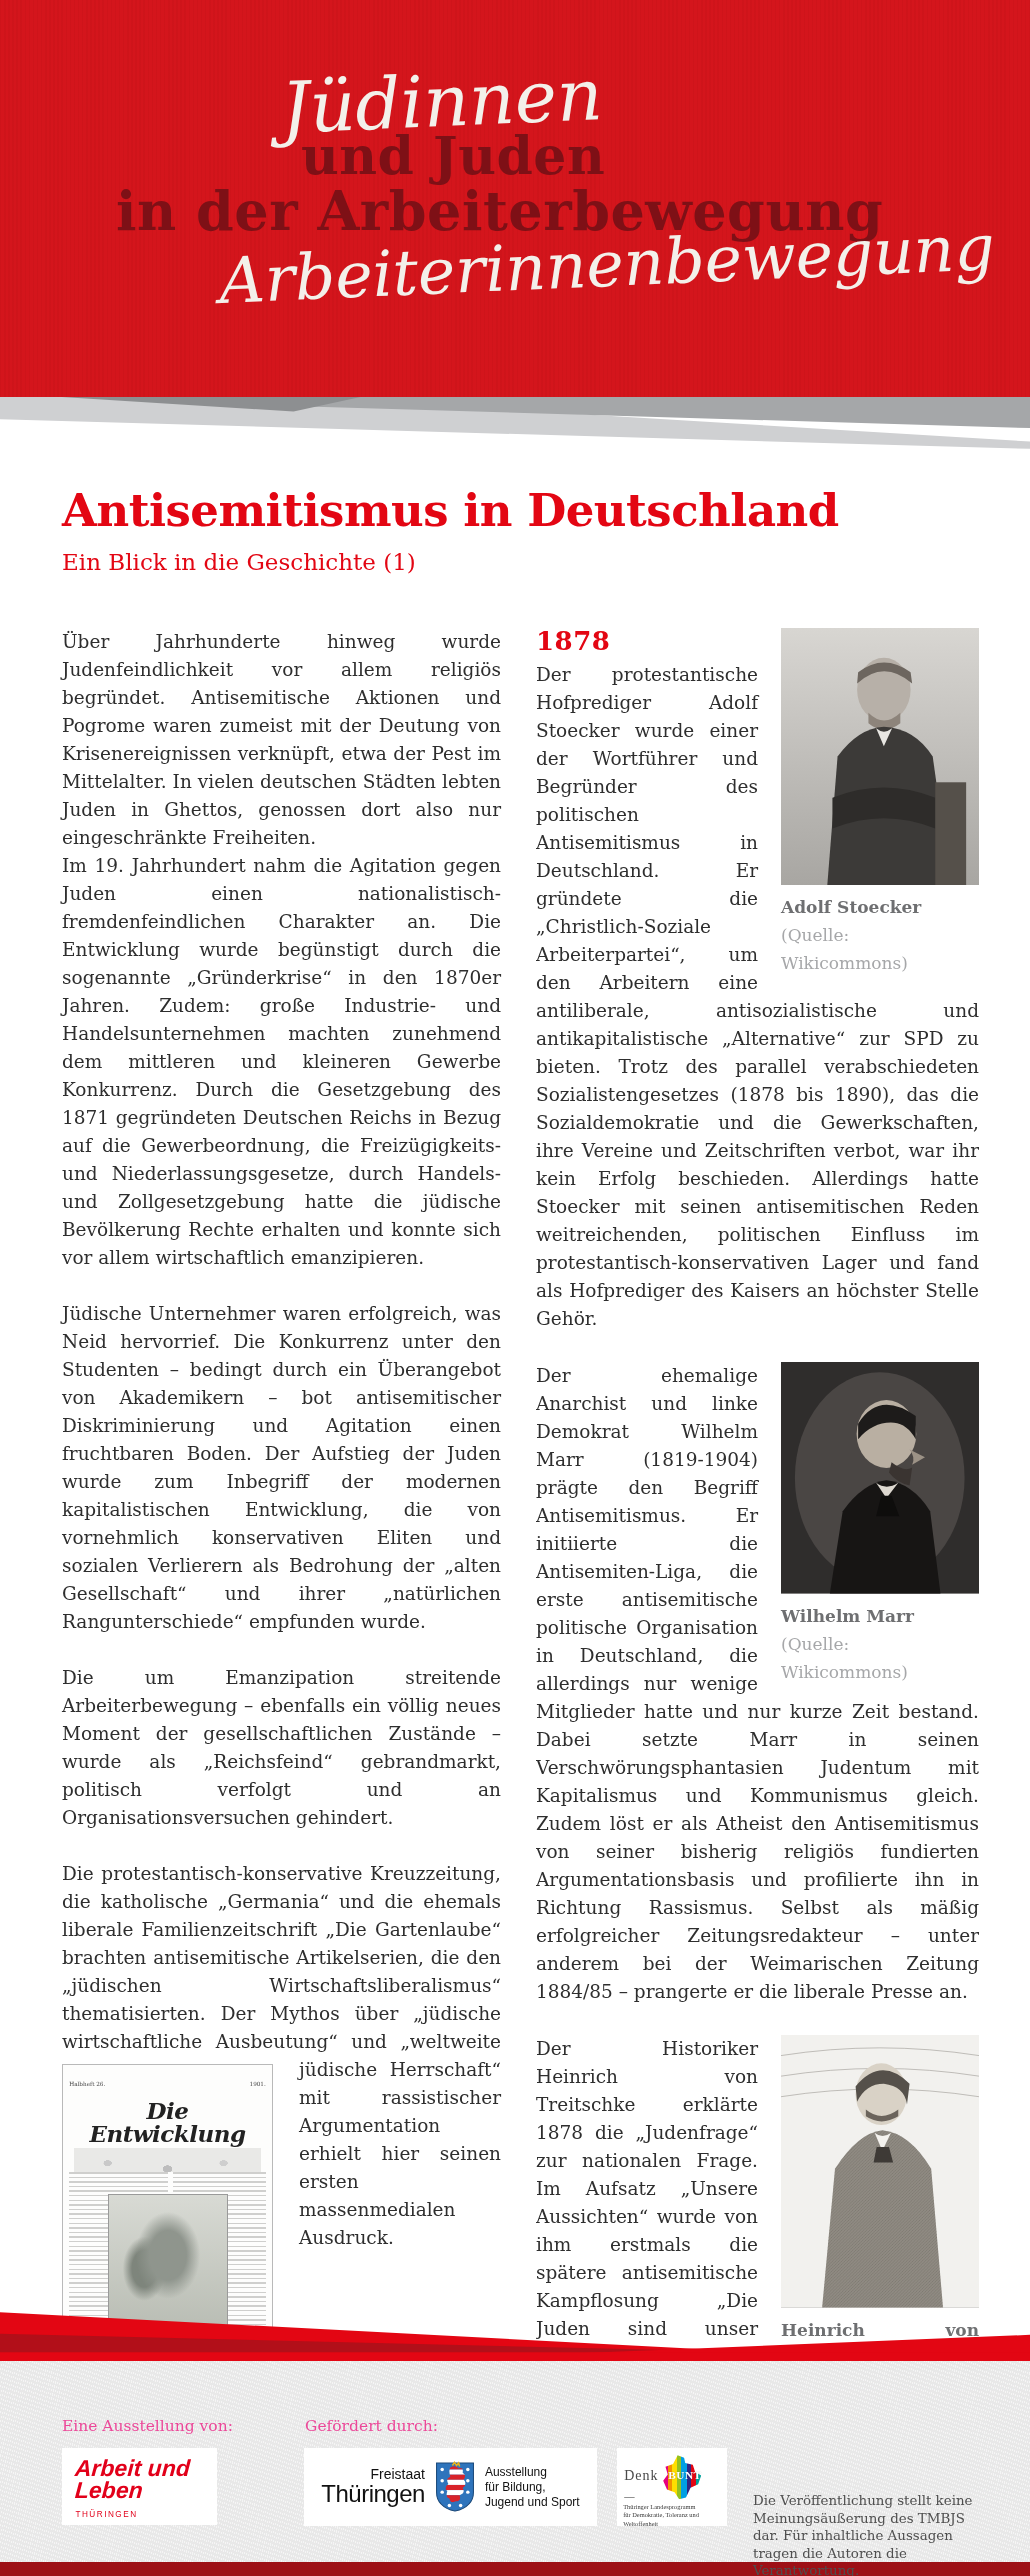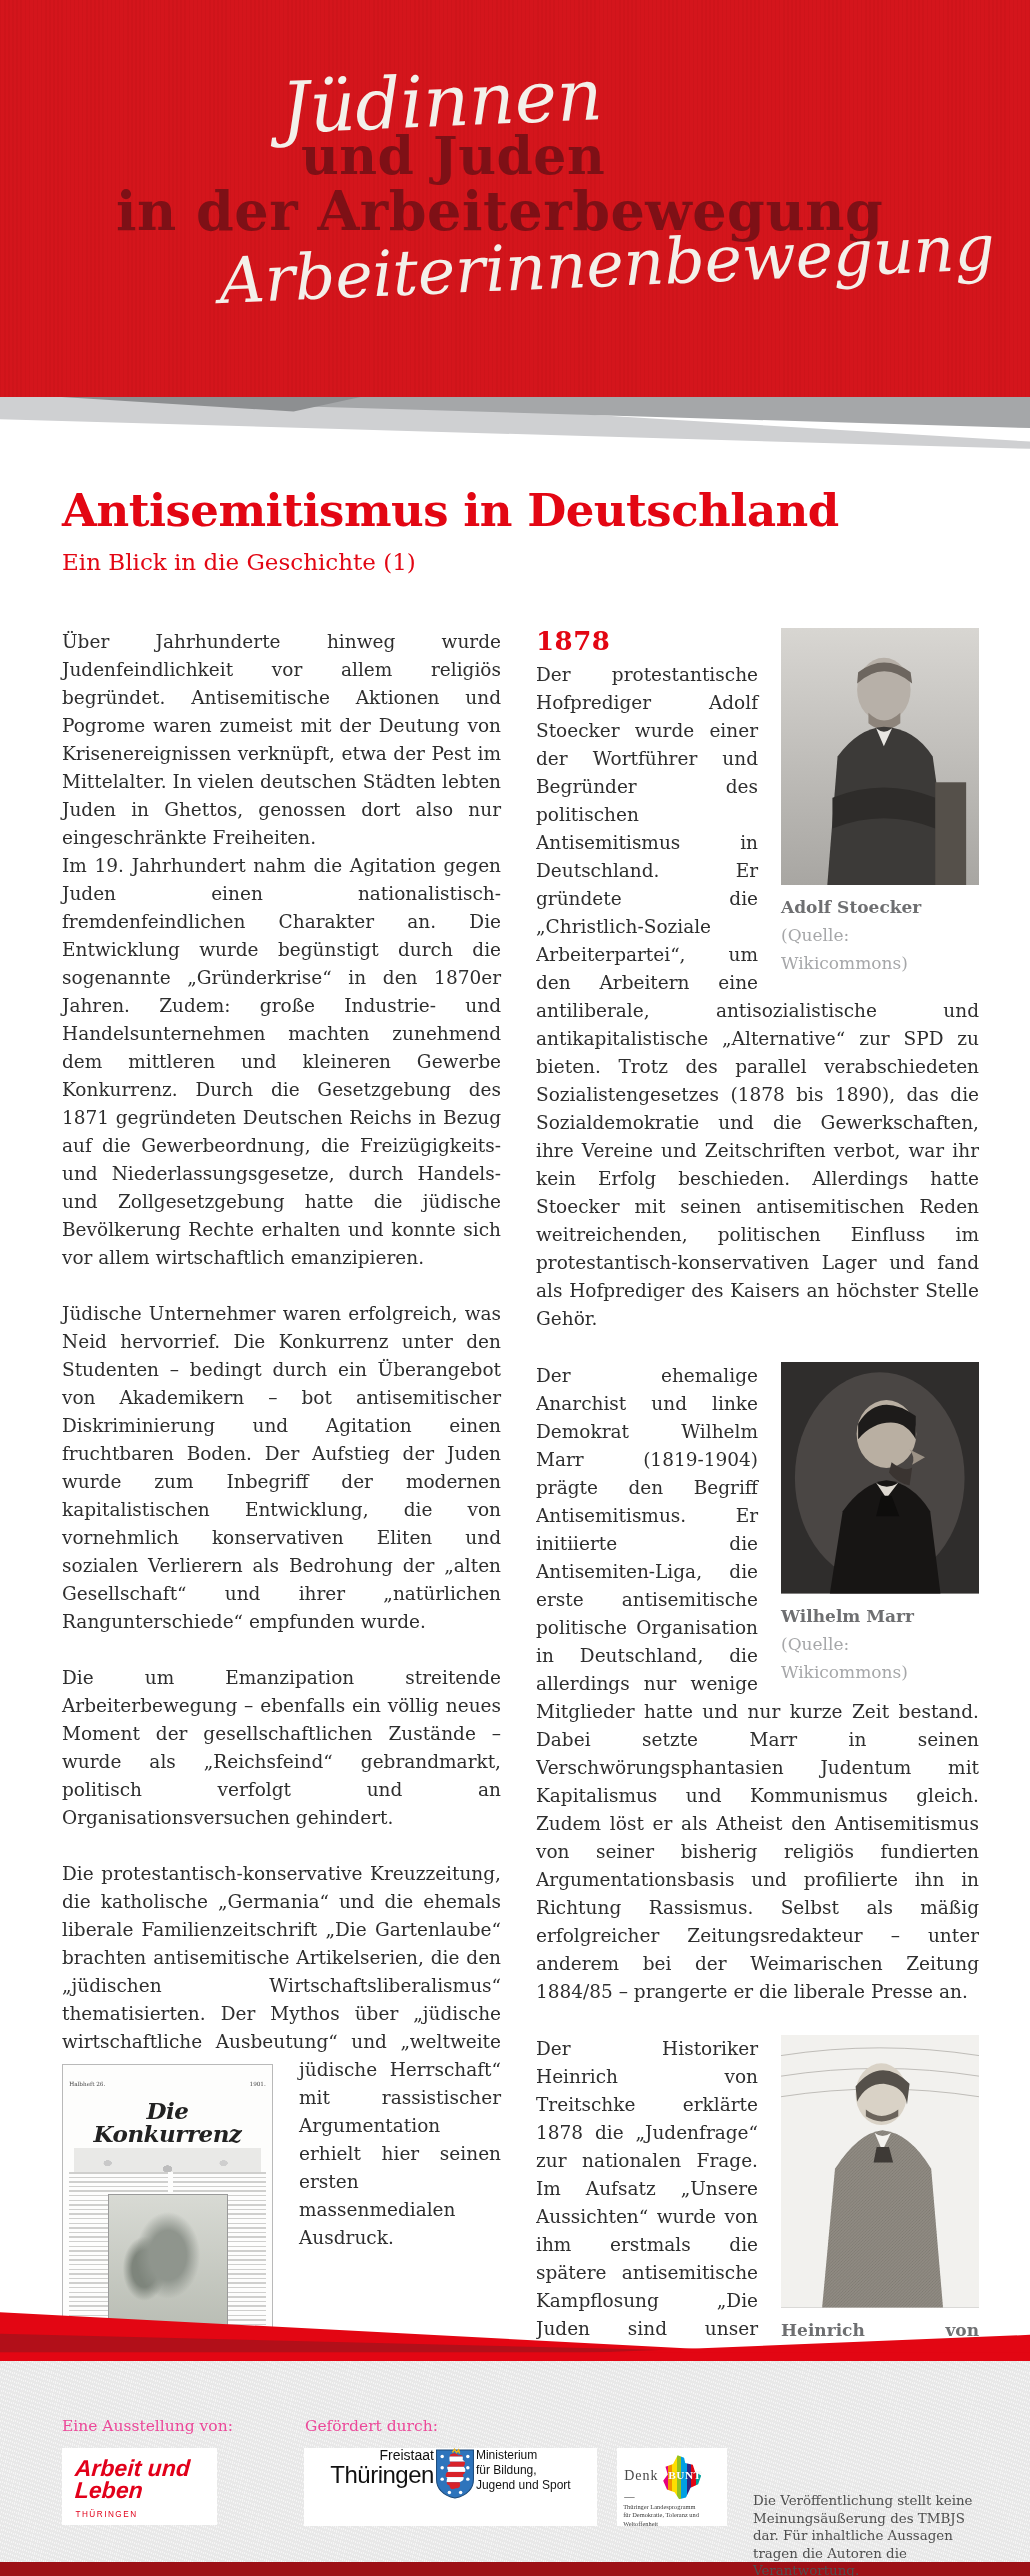--- a/index.html
+++ b/index.html
@@ -84,22 +84,22 @@
   .bottom-strip{left:0;top:2562px;width:1030px;height:14.4px;background:#9d1016;}
   .foot-label{font-size:15.5px;color:#ec4899;font-family:"DejaVu Serif",serif;}
   .lbl-exhibit{left:62px;top:2417px;}
   .lbl-funded{left:305px;top:2417px;}
   .logo-card{background:#ffffff;box-sizing:border-box;}
   .card-al{left:62px;top:2448px;width:155px;height:77px;padding:10.3px 0 0 13.4px;}
   .al-word{font-family:"Liberation Sans",sans-serif;font-weight:bold;font-style:italic;
     font-size:23px;line-height:21.6px;color:#e2001a;transform:skewX(-4deg);transform-origin:left;}
   .al-region{font-family:"Liberation Sans",sans-serif;font-size:8.2px;letter-spacing:1.5px;
     color:#e2001a;margin-top:8.2px;}
-  .card-ft{left:304px;top:2448px;width:293px;height:78px;display:flex;
-    justify-content:center;gap:1px;}
+  .card-ft{left:304px;top:2448px;width:293px;height:78px;display:flex;align-items:center;
+    justify-content:center;gap:10px;}
   .ft-name{text-align:right;font-family:"Liberation Sans",sans-serif;color:#111;}
   .ft-name .l1{font-size:14px;line-height:1;}
   .ft-name .l2{font-size:24px;line-height:1.05;letter-spacing:-0.5px;}
   .ft-ministry{font-family:"Liberation Sans",sans-serif;font-size:12px;line-height:15px;color:#111;}
   .card-db{left:617px;top:2448px;width:110px;height:78px;position:absolute;padding:7.2px 6.2px;
     font-family:Liberation Serif, serif;}
   .db-row{position:relative;height:37px;}
   .db-denk{position:absolute;left:1px;top:12.4px;font-size:14px;letter-spacing:1px;color:#4a4a4a;}
   .db-blob{position:absolute;left:40px;top:0;width:38px;height:44px;
     background:linear-gradient(90deg,#e6007e 0 12%,#f39200 12% 24%,#ffde00 24% 36%,#95c11f 36% 48%,#009fe3 48% 62%,#312783 62% 74%,#e30613 74% 86%,#00a19a 86% 100%);
@@ -136,21 +136,21 @@
   <p class="para gap">Jüdische Unternehmer waren erfolgreich, was Neid hervorrief. Die Konkurrenz unter den Studenten – bedingt durch ein Überangebot von Akademikern – bot antisemitischer Diskriminierung und Agitation einen fruchtbaren Boden. Der Aufstieg der Juden wurde zum Inbegriff der modernen kapitalistischen Entwicklung, die von vornehmlich konservativen Eliten und sozialen Verlierern als Bedrohung der „alten Gesellschaft“ und ihrer „natürlichen Rangunterschiede“ empfunden wurde.</p>
   <p class="para gap">Die um Emanzipation streitende Arbeiterbewegung – ebenfalls ein völlig neues Moment der gesellschaftlichen Zustände – wurde als „Reichsfeind“ gebrandmarkt, politisch verfolgt und an Organisationsversuchen gehindert.</p>
   <p class="para gap">
     <span>Die protestantisch-konservative Kreuzzeitung, die katholische „Germania“ und die ehemals liberale Familienzeitschrift „Die Gartenlaube“ brachten antisemitische Artikelserien, die den „jüdischen Wirtschaftsliberalismus“ thematisierten. Der Mythos über „jüdische wirtschaftliche Ausbeutung“ und</span>
     <span class="gl-fig">
       <span class="gl-cover" style="display:block;">
         <span class="gl-toprow" style="display:flex;">
           <span>Halbheft 26.</span>
           <span>1901.</span>
         </span>
-        <span class="gl-masthead" style="display:block;">Die Konkurrenz</span>
+        <span class="gl-masthead" style="display:block;">Die Entwicklung</span>
         <span class="gl-vignette" style="display:block;"></span>
         <span class="gl-famline" style="display:block;">Illustriertes Familienblatt.  Begründet von Ernst Keil 1853.</span>
         <span class="gl-priceline" style="display:block;">Preis des Jahrgangs (1. Januar bis 31. Dezember): 8 Mark. Zu beziehen in 32 Halbheften zu 25 Pf. oder in 16 Heften zu 50 Pf.</span>
         <span class="gl-story" style="display:block;">Das neue Wesen.</span>
         <span class="gl-storysub" style="display:block;">Roman aus dem 16. Jahrhundert.</span>
 
         <span class="gl-cols"></span>
         <span class="gl-colgap"></span>
         <span class="gl-pic"></span>
       </span>
@@ -293,21 +293,21 @@
       <rect x="14" y="16" width="52" height="10" fill="#ffffff"></rect>
       <rect x="14" y="26" width="52" height="10" fill="#d8232a"></rect>
       <rect x="14" y="36" width="52" height="10" fill="#ffffff"></rect>
       <rect x="14" y="46" width="52" height="10" fill="#d8232a"></rect>
       <rect x="14" y="56" width="52" height="10" fill="#ffffff"></rect>
       <rect x="14" y="66" width="52" height="14" fill="#d8232a"></rect>
     </g>
     <path d="M34,8 L38,2 L42,8 L46,3 L48,10" fill="none" stroke="#e8b31a" stroke-width="3"></path>
   </svg>
   <div class="ft-ministry">
-    <div>Ministerium</div>
+    <div>Ausstellung</div>
     <div>für Bildung,</div>
     <div>Jugend und Sport</div>
   </div>
 </div>
 
 <div class="logo-card card-db">
   <div class="db-row">
     <span class="db-denk">Denk</span>
     <span class="db-blob"></span>
     <span class="db-bunt">BUNT</span>

